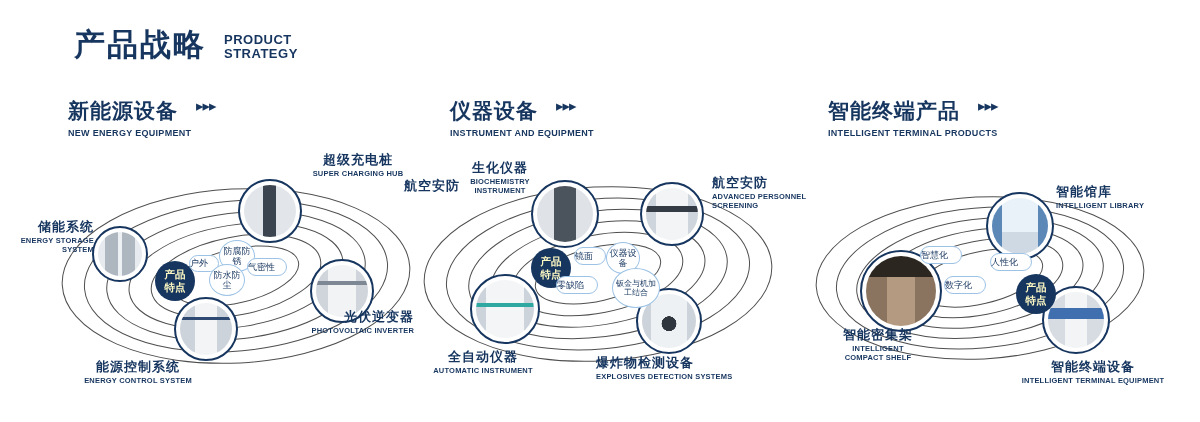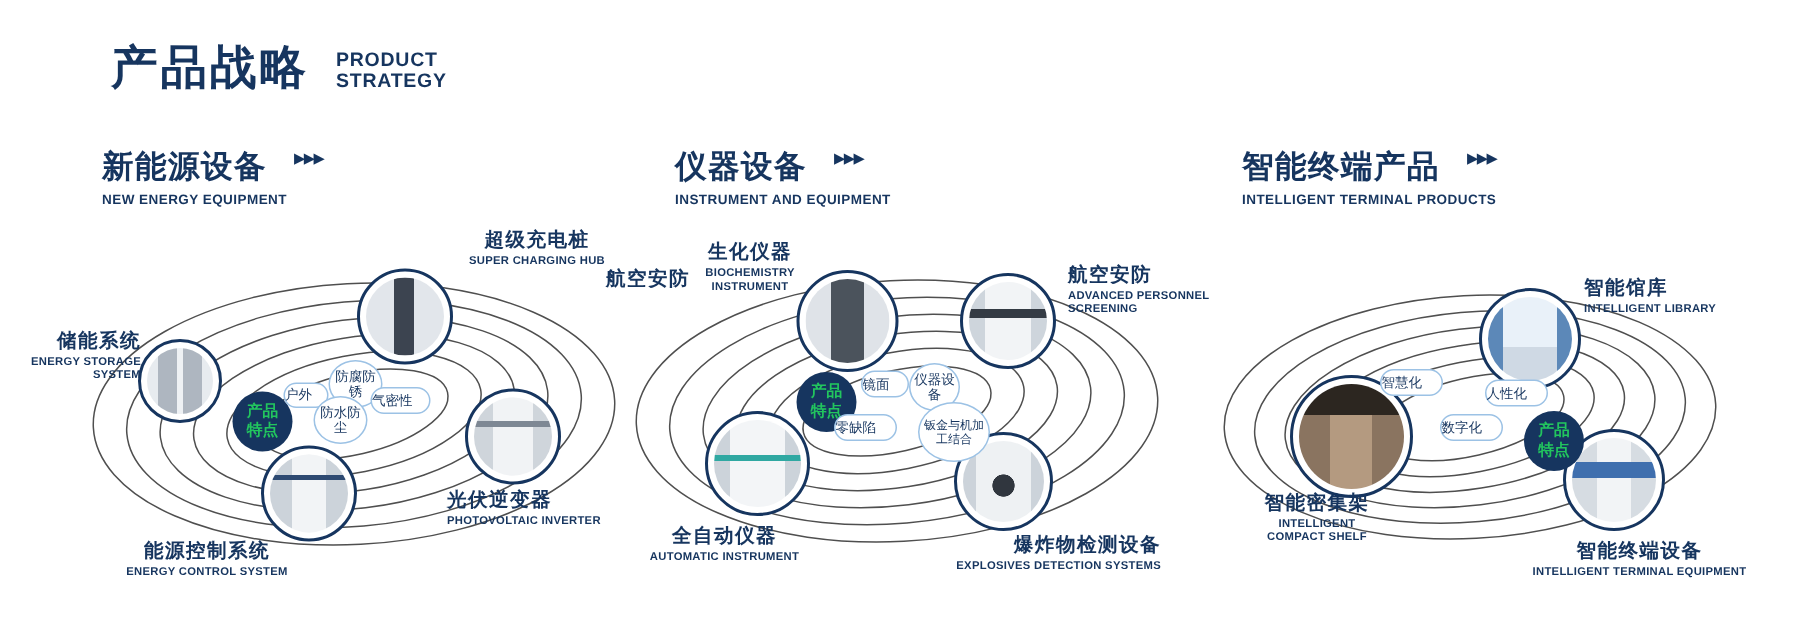--- a/index.html
+++ b/index.html
@@ -37,21 +37,21 @@
   .ph-shelf{background:linear-gradient(180deg,#2c2620 0 30%,rgba(0,0,0,0) 30%),linear-gradient(90deg,#8a7460 0 30%,#b49a80 30% 70%,#8a7460 70%),#8a7460;}
   .ph-kiosk{background:linear-gradient(180deg,rgba(0,0,0,0) 0 28%,#3f6fae 28% 48%,rgba(0,0,0,0) 48%),linear-gradient(90deg,rgba(0,0,0,0) 0 30%,#f2f4f6 30% 70%,rgba(0,0,0,0) 70%),#d6dce2;}
 
   
   .plabel{position:absolute;line-height:1.2;}
   .plabel .zh{font-size:13px;font-weight:bold;letter-spacing:1px;}
   .plabel .en{font-size:7.5px;font-weight:bold;margin-top:1px;letter-spacing:.2px;}
   .side-label{position:absolute;font-size:13px;font-weight:bold;letter-spacing:1px;}
 
   
-  .feat{position:absolute;width:40px;height:40px;border-radius:50%;background:#16355f;color:#22c55e;
+  .feat{position:absolute;width:40px;height:40px;border-radius:50%;background:#16355f;color:#fef9c3;
         display:flex;align-items:center;justify-content:center;text-align:center;}
   .feat span{display:block;width:24px;font-size:10.5px;font-weight:bold;line-height:1.25;}
 
   
   .bubble{position:absolute;background:#fff;border:1px solid #9cc2e5;color:#16355f;box-sizing:border-box;
           display:flex;align-items:center;justify-content:flex-start;text-align:center;
           font-size:9px;line-height:1.15;}
 </style>
 </head>
 <body>
@@ -93,21 +93,21 @@
     <div class="ph ph-charger"></div>
   </div>
   <div class="plabel" style="left:302px;top:152px;width:112px;text-align:center;">
     <div class="zh">超级充电桩</div>
     <div class="en">SUPER CHARGING HUB</div>
   </div>
 
   <div class="pcirc" style="left:310px;top:259px;width:64px;height:64px;">
     <div class="ph ph-inverter"></div>
   </div>
-  <div class="plabel" style="left:298px;top:325px;width:116px;text-align:left;">
+  <div class="plabel" style="left:298px;top:309px;width:116px;text-align:right;">
     <div class="zh">光伏逆变器</div>
     <div class="en">PHOTOVOLTAIC INVERTER</div>
   </div>
 
   <div class="pcirc" style="left:174px;top:297px;width:64px;height:64px;">
     <div class="ph ph-control"></div>
   </div>
   <div class="plabel" style="left:82px;top:359px;width:112px;text-align:center;">
     <div class="zh">能源控制系统</div>
     <div class="en">ENERGY CONTROL SYSTEM</div>
@@ -169,21 +169,21 @@
     <div class="ph ph-analyzer"></div>
   </div>
   <div class="plabel" style="left:424px;top:349px;width:118px;text-align:center;">
     <div class="zh">全自动仪器</div>
     <div class="en">AUTOMATIC INSTRUMENT</div>
   </div>
 
   <div class="pcirc" style="left:636px;top:288px;width:66px;height:66px;">
     <div class="ph ph-xray"></div>
   </div>
-  <div class="plabel" style="left:628px;top:355px;width:146px;text-align:right;">
+  <div class="plabel" style="left:596px;top:355px;width:146px;text-align:left;">
     <div class="zh">爆炸物检测设备</div>
     <div class="en">EXPLOSIVES DETECTION SYSTEMS</div>
   </div>
 
   <div class="feat" style="left:531px;top:248px;">
     <span>产品特点</span>
   </div>
 
   <div class="bubble" style="left:574px;top:247px;width:32px;height:18px;border-radius:10px;">
     <span>镜面</span>
@@ -242,17 +242,17 @@
   <div class="feat" style="left:1016px;top:274px;">
     <span>产品特点</span>
   </div>
 
   <div class="bubble" style="left:920px;top:246px;width:42px;height:18px;border-radius:10px;">
     <span>智慧化</span>
   </div>
   <div class="bubble" style="left:990px;top:253px;width:42px;height:18px;border-radius:10px;">
     <span>人性化</span>
   </div>
-  <div class="bubble" style="left:944px;top:276px;width:42px;height:18px;border-radius:10px;margin-left:16px;">
+  <div class="bubble" style="left:944px;top:276px;width:42px;height:18px;border-radius:10px;">
     <span>数字化</span>
   </div>
 
 </div>
 
 </body></html>

